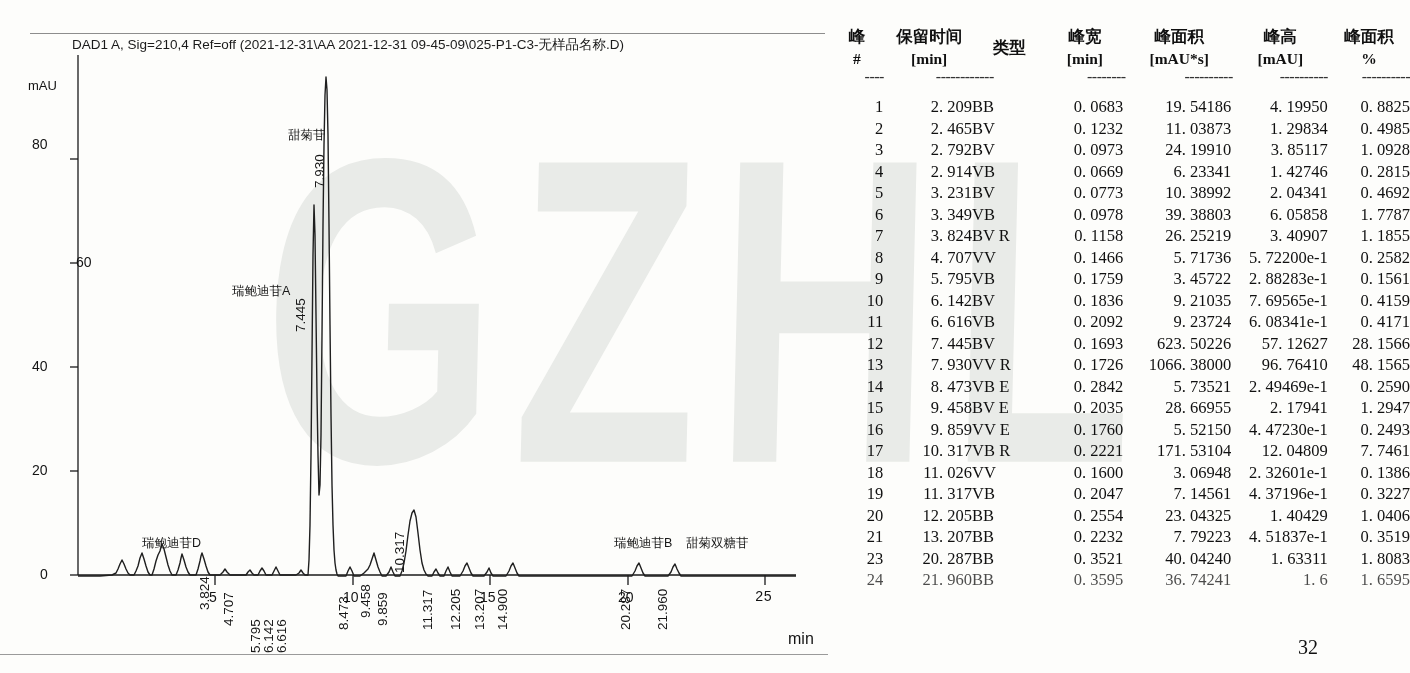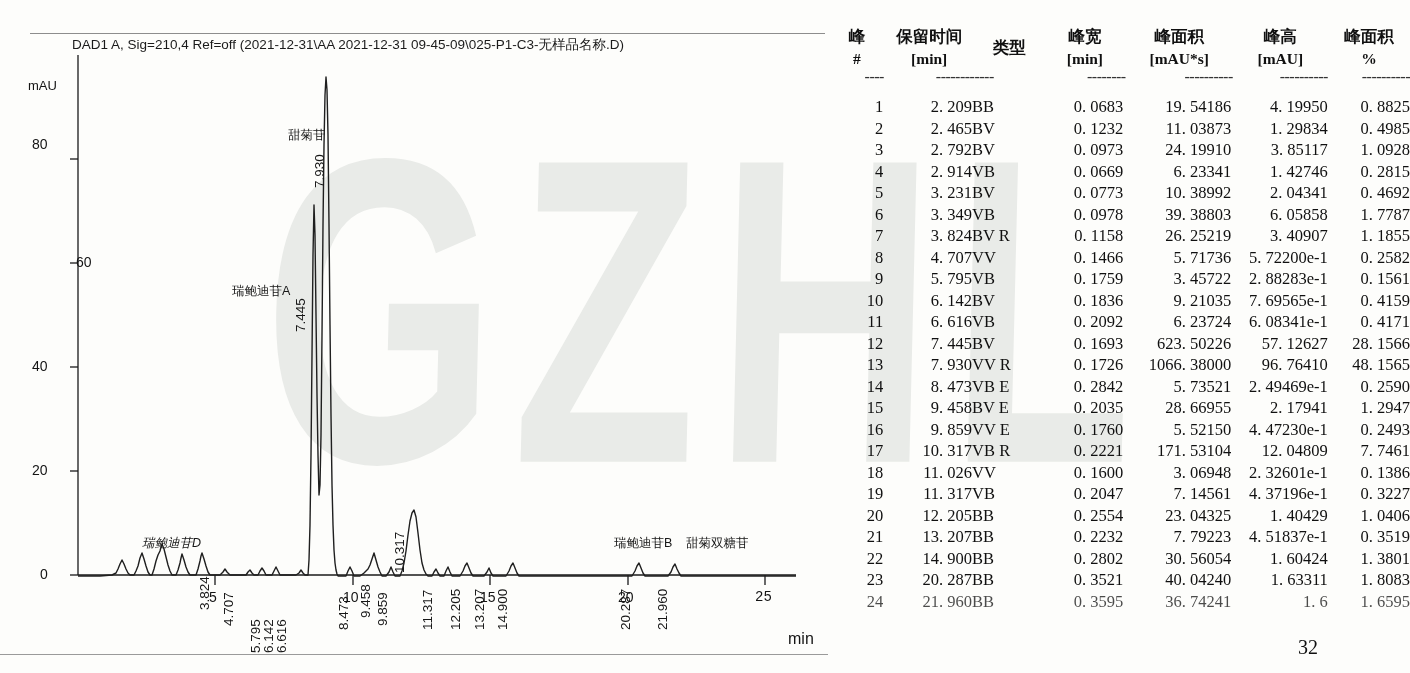--- a/index.html
+++ b/index.html
@@ -183,21 +183,21 @@
       <div class="peak-num" style="left:313px;top:548px;">9.458</div>
       <div class="peak-num" style="left:330px;top:556px;">9.859</div>
       <div class="peak-num" style="left:347px;top:503px;">10.317</div>
       <div class="peak-num" style="left:375px;top:560px;">11.317</div>
       <div class="peak-num" style="left:403px;top:560px;">12.205</div>
       <div class="peak-num" style="left:427px;top:560px;">13.207</div>
       <div class="peak-num" style="left:450px;top:560px;">14.900</div>
       <div class="peak-num" style="left:573px;top:560px;">20.287</div>
       <div class="peak-num" style="left:610px;top:560px;">21.960</div>
 
-      <div class="peak-name" style="left:82px;top:480px;font-style:italic;">瑞鲍迪苷D</div>
+      <div class="peak-name" style="left:82px;top:480px;">瑞鲍迪苷D</div>
       <div class="peak-name" style="left:172px;top:228px;">瑞鲍迪苷A</div>
       <div class="peak-name" style="left:228px;top:72px;">甜菊苷</div>
       <div class="peak-name" style="left:554px;top:480px;">瑞鲍迪苷B</div>
       <div class="peak-name" style="left:626px;top:480px;">甜菊双糖苷</div>
     </div>
   </div>
 
   <div class="table-panel">
     <table class="tbl">
       <thead>
@@ -329,21 +329,21 @@
               <td class="c-wd">0. 1836</td>
               <td class="c-ar">9. 21035</td>
               <td class="c-ht">7. 69565e-1</td>
               <td class="c-pc">0. 4159</td>
             </tr>
             <tr>
               <td class="c-no">11</td>
               <td class="c-rt">6. 616</td>
               <td class="c-ty">VB</td>
               <td class="c-wd">0. 2092</td>
-              <td class="c-ar">6. 23724</td>
+              <td class="c-ar">9. 23724</td>
               <td class="c-ht">6. 08341e-1</td>
               <td class="c-pc">0. 4171</td>
             </tr>
             <tr>
               <td class="c-no">12</td>
               <td class="c-rt">7. 445</td>
               <td class="c-ty">BV</td>
               <td class="c-wd">0. 1693</td>
               <td class="c-ar">623. 50226</td>
               <td class="c-ht">57. 12627</td>
@@ -422,29 +422,20 @@
               <td class="c-pc">1. 0406</td>
             </tr>
             <tr>
               <td class="c-no">21</td>
               <td class="c-rt">13. 207</td>
               <td class="c-ty">BB</td>
               <td class="c-wd">0. 2232</td>
               <td class="c-ar">7. 79223</td>
               <td class="c-ht">4. 51837e-1</td>
               <td class="c-pc">0. 3519</td>
-            </tr>
-            <tr>
-              <td class="c-no">22</td>
-              <td class="c-rt">14. 900</td>
-              <td class="c-ty">BB</td>
-              <td class="c-wd">0. 2802</td>
-              <td class="c-ar">30. 56054</td>
-              <td class="c-ht">1. 60424</td>
-              <td class="c-pc">1. 3801</td>
             </tr>
             <tr>
               <td class="c-no">23</td>
               <td class="c-rt">20. 287</td>
               <td class="c-ty">BB</td>
               <td class="c-wd">0. 3521</td>
               <td class="c-ar">40. 04240</td>
               <td class="c-ht">1. 63311</td>
               <td class="c-pc">1. 8083</td>
             </tr>

